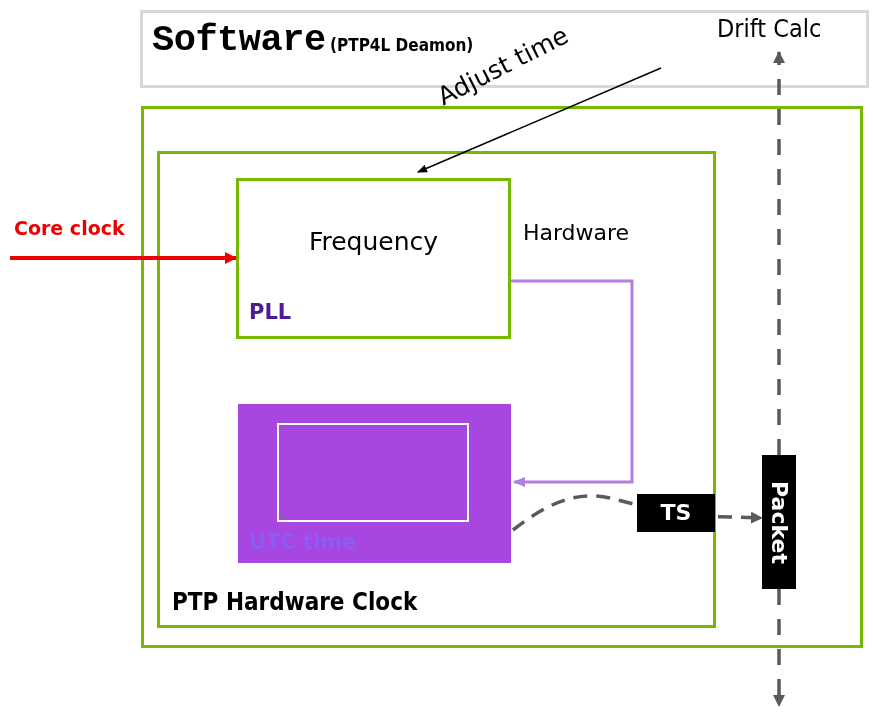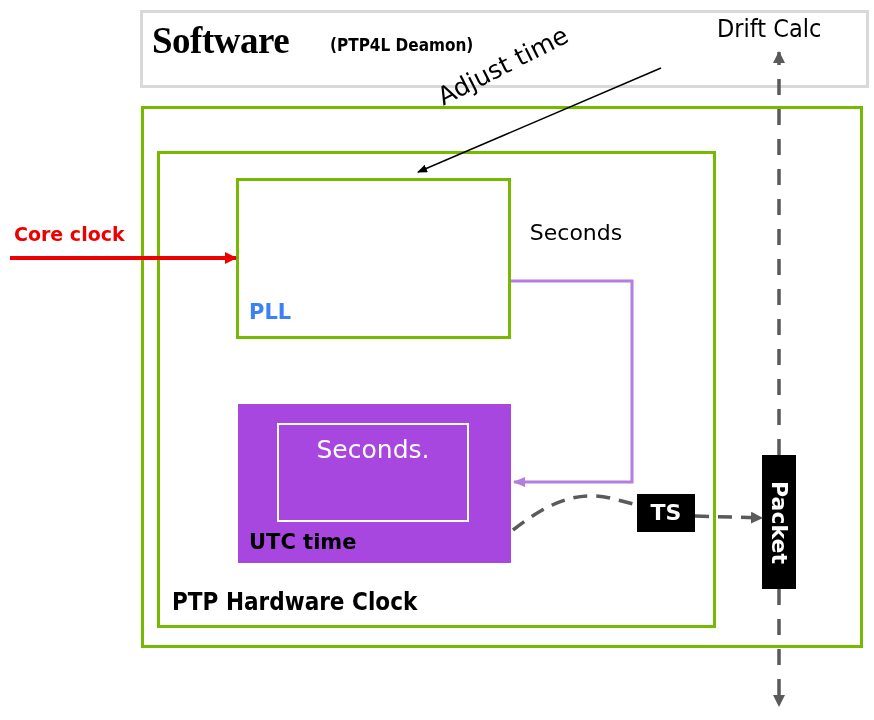--- a/index.html
+++ b/index.html
@@ -1,65 +1,65 @@
 <!DOCTYPE html>
 <html><head>
 <meta charset="utf-8">
 <style>
   html,body{margin:0;padding:0;background:#ffffff;}
   body{width:874px;height:720px;position:relative;overflow:hidden;font-family:"DejaVu Sans","Liberation Sans",sans-serif;}
   .abs{position:absolute;}
   .box{position:absolute;box-sizing:border-box;}
   #sw-box{left:140px;top:10px;width:729px;height:78px;border:3px solid #d9d9d9;background:#fff;}
-  #sw-title{left:152px;top:19px;font-size:37px;font-weight:bold;color:#000;letter-spacing:-0.5px;font-family:Liberation Serif, serif;}
+  #sw-title{left:152px;top:19px;font-size:37px;font-weight:bold;color:#000;letter-spacing:-0.5px;font-family:Liberation Mono, monospace;}
   #sw-sub{left:330px;top:35px;font-size:17px;font-weight:bold;color:#000;font-family:"DejaVu Sans",sans-serif;transform:scaleX(0.9);transform-origin:left;}
   #drift{left:717px;top:14px;font-size:25px;color:#000;transform:scaleX(0.9);transform-origin:left;}
   #outer{left:141px;top:106px;width:722px;height:542px;border:3px solid #76b900;}
   #ptp{left:157px;top:151px;width:559px;height:477px;border:3px solid #76b900;}
   #ptp-label{left:172px;top:588px;font-size:24px;color:#000;font-weight:bold;transform:scaleX(0.9);transform-origin:left;}
   #pll{left:236px;top:178px;width:275px;height:161px;border:3px solid #76b900;background:#fff;}
   #freq{left:236px;top:225px;width:275px;text-align:center;font-size:25px;line-height:34px;color:#000;}
-  #pll-label{left:249px;top:300px;font-size:21px;font-weight:bold;color:#3b82f6;text-align:center;}
+  #pll-label{left:249px;top:300px;font-size:21px;font-weight:bold;color:#4c1d95;text-align:center;}
   #adj-clock{left:512px;top:219px;width:128px;text-align:center;font-size:22px;line-height:28px;color:#000;}
   #utc{left:238px;top:404px;width:273px;height:159px;background:#a846e0;}
   #secbox{left:277px;top:423px;width:192px;height:99px;border:2px solid #ffffff;}
   #secs{left:277px;top:433px;width:192px;text-align:center;color:#fff;font-size:25px;line-height:34px;}
-  #utc-label{left:249px;top:530px;font-size:21px;font-weight:bold;color:#000000;}
-  #core{left:14px;top:223px;font-size:19px;font-weight:bold;color:#ee0000;}
-  #ts{left:637px;top:494px;width:58px;height:38px;background:#000;color:#fff;font-size:22px;font-weight:bold;text-align:center;line-height:38px;}
+  #utc-label{left:249px;top:530px;font-size:21px;font-weight:bold;color:#8b5cf6;}
+  #core{left:14px;top:217px;font-size:19px;font-weight:bold;color:#ee0000;}
+  #ts{left:637px;top:494px;width:78px;height:38px;background:#000;color:#fff;font-size:22px;font-weight:bold;text-align:center;line-height:38px;}
   #packet{left:762px;top:455px;width:34px;height:134px;background:#000;}
   #packet-text{left:762px;top:455px;width:34px;height:134px;color:#fff;font-size:22px;font-weight:bold;writing-mode:vertical-rl;text-align:center;line-height:34px;}
   #adjust-time{left:446px;top:82px;font-size:25px;color:#000;transform:rotate(-27deg);transform-origin:left bottom;white-space:nowrap;}
   svg{position:absolute;left:0;top:0;}
 </style>
 </head>
 <body>
 
 <div class="box" id="sw-box"></div>
 <div class="abs" id="sw-title">Software</div>
 <div class="abs" id="sw-sub">(PTP4L Deamon)</div>
 <div class="abs" id="drift">Drift Calc</div>
 
 <div class="box" id="outer"></div>
 <div class="box" id="ptp"></div>
 <div class="abs" id="ptp-label">PTP Hardware Clock</div>
 
 <div class="box" id="pll"></div>
 <div class="abs" id="freq">
+  <div>Frequency</div>
 </div>
 <div class="abs" id="pll-label">PLL</div>
 
 <div class="abs" id="adj-clock">
-  <div>Seconds</div>
+  <div>Hardware</div>
 </div>
 
 <div class="box" id="utc"></div>
 <div class="box" id="secbox"></div>
 <div class="abs" id="secs">
-  <div>Seconds.</div>
 </div>
 <div class="abs" id="utc-label">UTC time</div>
 
 <div class="abs" id="core">Core clock</div>
 
 <svg width="874" height="720">
   <defs>
     <marker id="ah-black" markerWidth="10" markerHeight="8" refX="9" refY="4" orient="auto" markerUnits="userSpaceOnUse">
       <path d="M0,0 L10,4 L0,8 z" fill="#000"></path>
     </marker>

